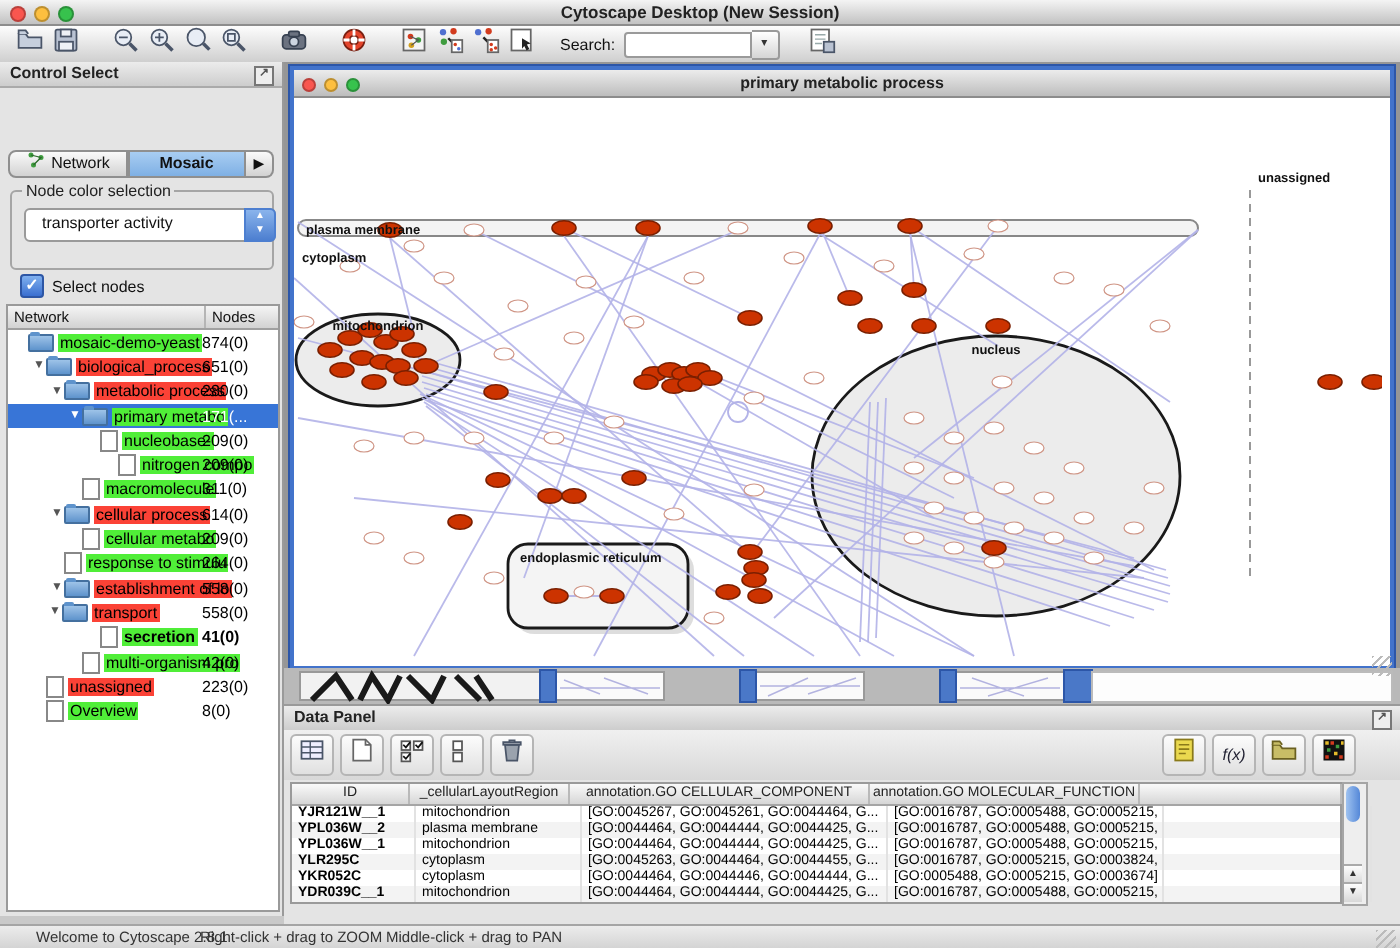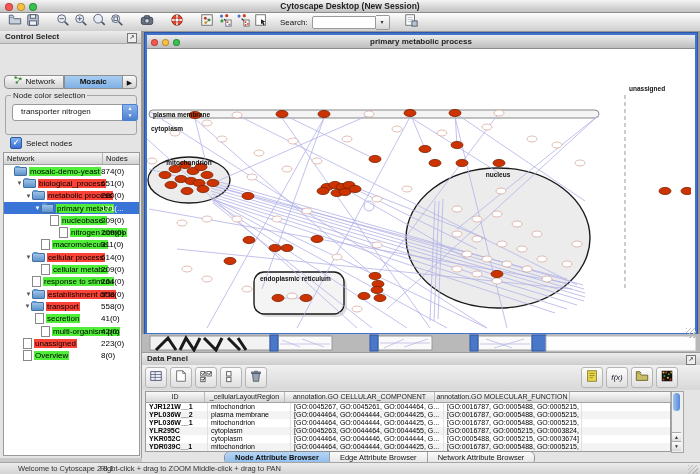--- a/index.html
+++ b/index.html
@@ -255,21 +255,21 @@
           <span>Network</span>
         </div>
         <div class="cp-tab selected">
           <span>Mosaic</span>
         </div>
         <div class="cp-tab-more">▶</div>
       </div>
     <div id="ncs-box" class="abs">
       <div id="ncs-legend">Node color selection</div>
       <div id="ncs-select">
-        <span>transporter nitrogen</span>
+        <span>transporter activity</span>
         <div id="ncs-stepper">▲<br>▼</div>
       </div>
     </div>
     <div id="select-nodes-row" class="abs">
       <div id="select-nodes-cb">✓</div>
       <span id="select-nodes-label">Select nodes</span>
     </div>
     <div id="tree-wrap" class="abs">
       <div id="tree-head">
         <div class="c1">Network</div>
@@ -341,21 +341,21 @@
             <span class="tfolder"></span>
             <span class="tlabel red">establishment of lo</span>
             <span class="tcount">558(0)</span>
           </div>
           <div class="trow" style="padding-left: 20px;">
             <span class="tarrow">▼</span>
             <span class="tfolder"></span>
             <span class="tlabel red">transport</span>
             <span class="tcount">558(0)</span>
           </div>
-          <div class="trow" style="padding-left: 24px;">
+          <div class="trow" style="padding-left: 39px; font-weight: bold;">
             <span class="tarrow"></span>
             <span class="tfile"></span>
             <span class="tlabel green">secretion</span>
             <span class="tcount">41(0)</span>
           </div>
           <div class="trow" style="padding-left: 30px;">
             <span class="tarrow"></span>
             <span class="tfile"></span>
             <span class="tlabel green">multi-organism pro</span>
             <span class="tcount">42(0)</span>
@@ -692,25 +692,20 @@
             <div class="c3" style="width: 134px; flex: 0 0 auto;">[GO:0016787, GO:0005488, GO:0005215, G...</div>
             <div class="c4" style="width: 100px; flex: 0 0 auto;"></div>
           </div>
         </div>
     </div>
     <div id="dp-scroll">
       <div id="dp-thumb"></div>
       <div class="dp-arr" style="top:40px;">▲</div>
       <div class="dp-arr" style="top:49px;">▼</div>
     </div>
-    <div id="dp-tabs">
-        <div class="dp-tab selected">Node Attribute Browser</div>
-        <div class="dp-tab">Edge Attribute Browser</div>
-        <div class="dp-tab">Network Attribute Browser</div>
-      </div>
   </div>
 
   <div id="statusbar" class="abs">
     <span style="left:18px;">Welcome to Cytoscape 2.8.1</span>
     <span style="left:100px;">Right-click + drag to ZOOM</span>
     <span style="left:193px;">Middle-click + drag to PAN</span>
     <div class="grip" style="right:2px;top:2px;"></div>
   </div>
 </div>
 

